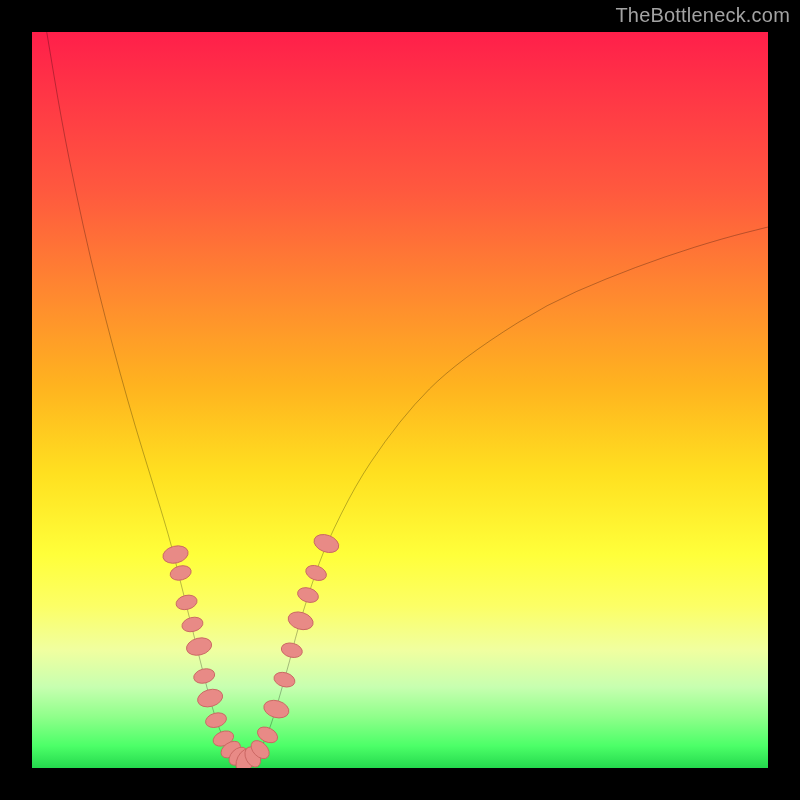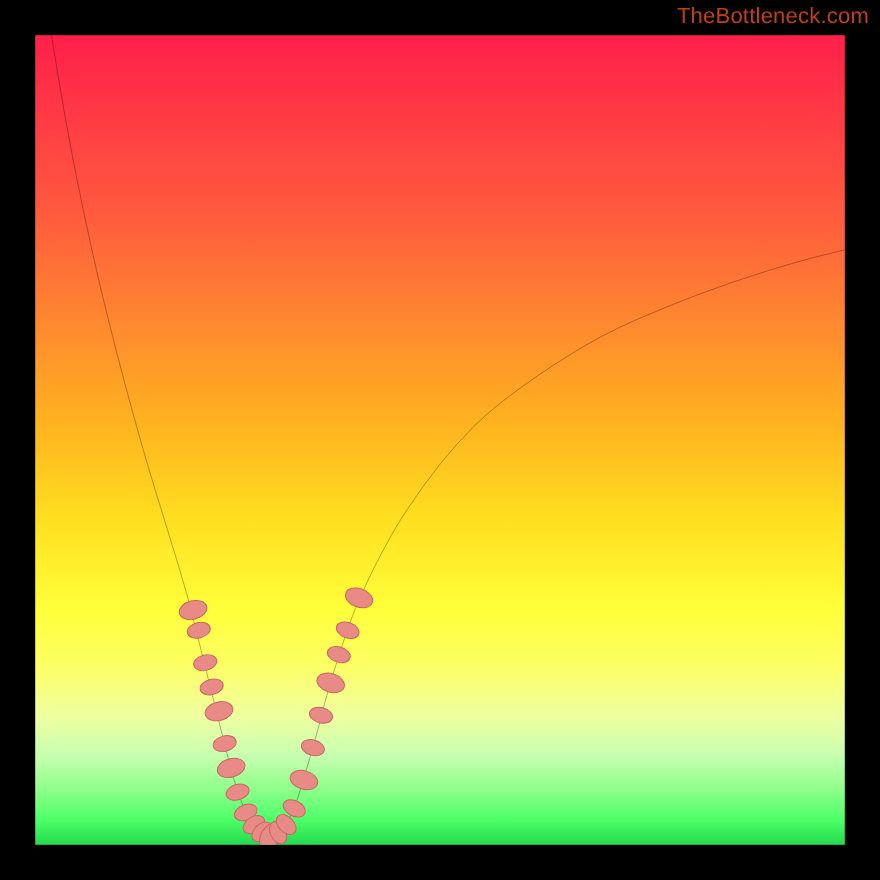--- a/index.html
+++ b/index.html
@@ -51,21 +51,21 @@
   svg.curve {
     position: absolute;
     inset: 0;
     width: 100%;
     height: 100%;
   }
   .watermark {
     position: absolute;
     top: 4px;
     right: 10px;
-    color: #c2410c;
+    color: #a3a3a3;
     font-size: 20px;
     font-weight: 500;
     letter-spacing: 0.2px;
     user-select: none;
   }
 </style>
 </head>
 <body>
 
 <div class="frame">

